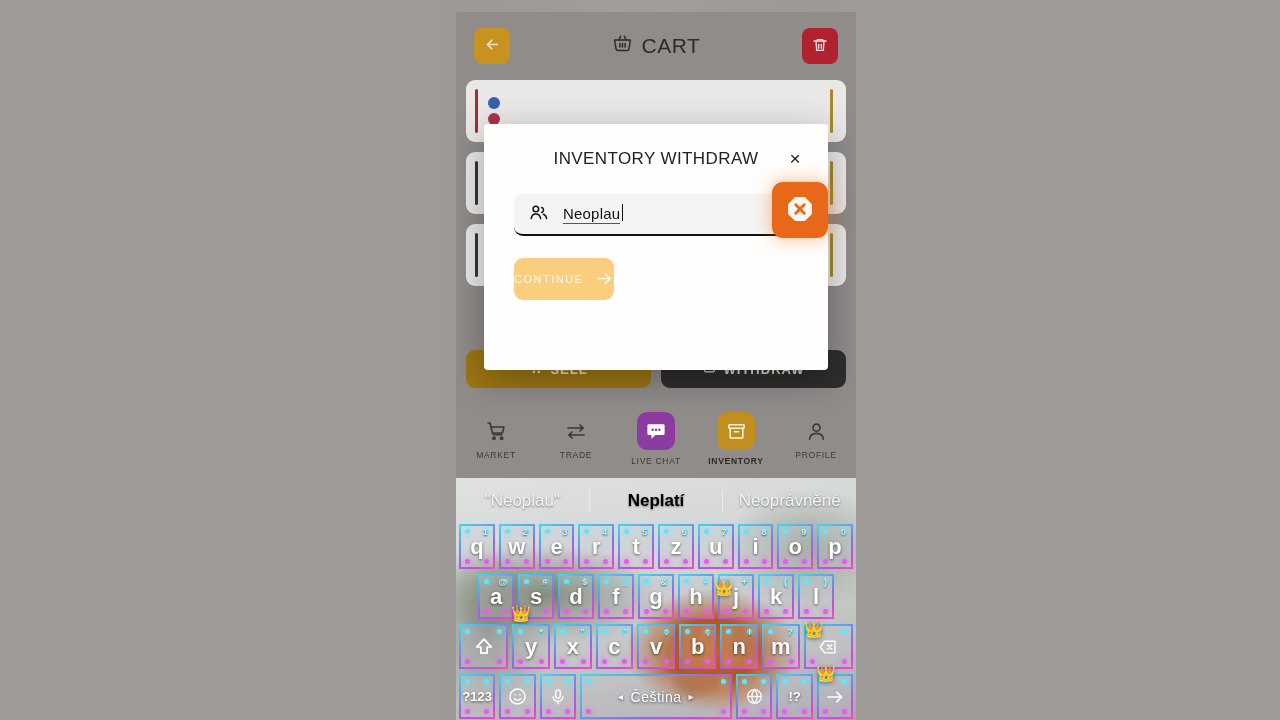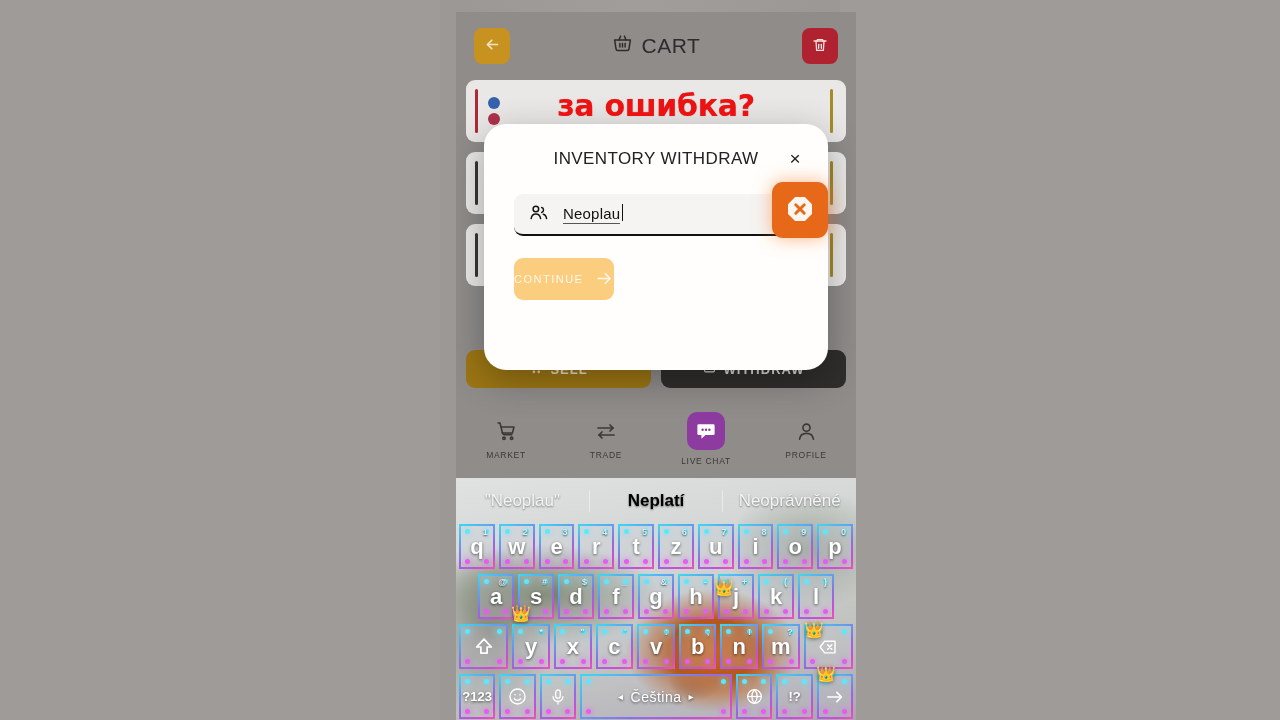--- a/index.html
+++ b/index.html
@@ -103,21 +103,21 @@
   .nav-ico.tile { width:38px; height:38px; border-radius:10px; }
   .nav-ico.chat { background:#8d3ba0; }
   .nav-ico.inv { background:#c08f1e; }
 
   
   #modal {
     position:absolute;
     left: 28px; top: 112px;
     width: 344px; height: 246px;
     background: #fffefc;
-    border-radius: 22px;
+    border-radius: 4px;
     box-shadow: 0 10px 36px rgba(0,0,0,.30);
     z-index: 20;
   }
   .modal-head {
     position:relative;
     height: 70px;
     display:flex; align-items:center; justify-content:center;
   }
   .modal-title {
     font-size:17px; letter-spacing:.4px; color:#222; font-weight:400;
@@ -371,20 +371,30 @@
             <svg width="22" height="22" viewBox="0 0 24 24" fill="#fff">
               <path d="M4 4.6h16a1.4 1.4 0 0 1 1.4 1.4v9a1.4 1.4 0 0 1-1.4 1.4h-8.6L7 20.4V16.4H4A1.4 1.4 0 0 1 2.6 15V6A1.4 1.4 0 0 1 4 4.6z"></path>
               <circle cx="8.3" cy="10.6" r="1.35" fill="#8d3ba0"></circle>
               <circle cx="12" cy="10.6" r="1.35" fill="#8d3ba0"></circle>
               <circle cx="15.7" cy="10.6" r="1.35" fill="#8d3ba0"></circle>
             </svg>
           </span>
           <span class="nav-label">LIVE CHAT</span>
         </div>
 
+        <div class="nav-item">
+          <span class="nav-ico tile inv">
+            <svg width="21" height="21" viewBox="0 0 24 24" fill="none" stroke="#fdf3dc" stroke-width="1.8" stroke-linecap="round" stroke-linejoin="round">
+              <rect x="3.2" y="4.2" width="17.6" height="4" rx="1"></rect>
+              <path d="M4.8 8.2v10a1.2 1.2 0 0 0 1.2 1.2h12a1.2 1.2 0 0 0 1.2-1.2v-10"></path>
+              <path d="M9.6 12.3h4.8"></path>
+            </svg>
+          </span>
+          <span class="nav-label active">INVENTORY</span>
+        </div>
 
         <div class="nav-item">
           <span class="nav-ico">
             <svg width="23" height="23" viewBox="0 0 24 24" fill="none" stroke="#3b3937" stroke-width="1.7" stroke-linecap="round" stroke-linejoin="round">
               <circle cx="12" cy="8" r="3.7"></circle>
               <path d="M4.8 20c.6-4 3.6-6 7.2-6s6.6 2 7.2 6"></path>
             </svg>
           </span>
           <span class="nav-label">PROFILE</span>
         </div>
@@ -426,21 +436,20 @@
           <svg width="19" height="19" viewBox="0 0 24 24" fill="none" stroke="#fff8ec" stroke-width="2.1" stroke-linecap="round" stroke-linejoin="round">
             <path d="M4 12h15"></path>
               <path d="M13 6l6 6-6 6"></path>
           </svg>
         </span>
       </button>
 
     </div>
 
     <div class="red-caption">
-      <div>за ошибка?</div>
     </div>
 
     <div id="keyboard">
       <div id="kb-bg"></div>
 
       <div class="kb-suggest">
         <span class="sug">"Neoplau"</span>
         <span class="sug-div"></span>
         <span class="sug hi">Neplatí</span>
         <span class="sug-div"></span>

